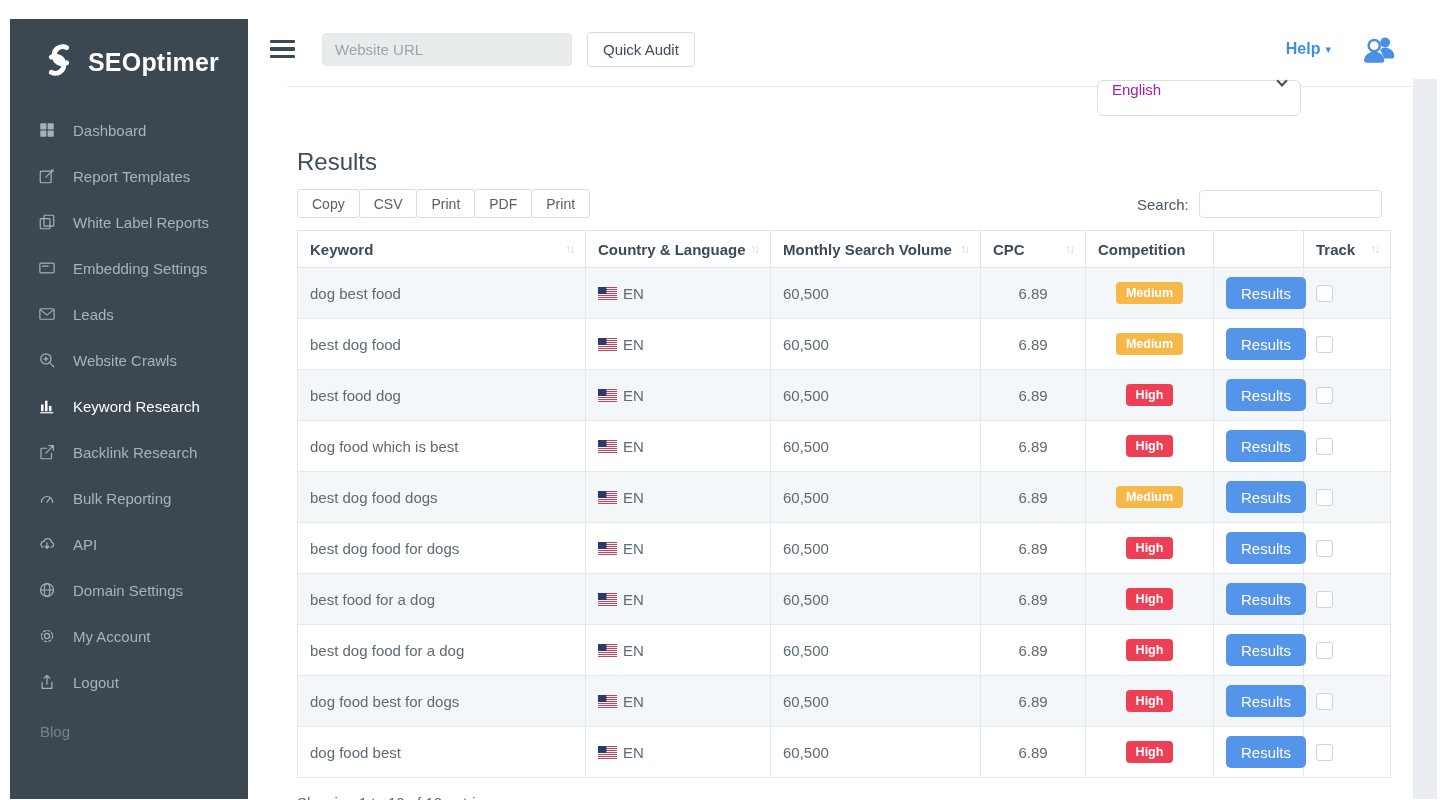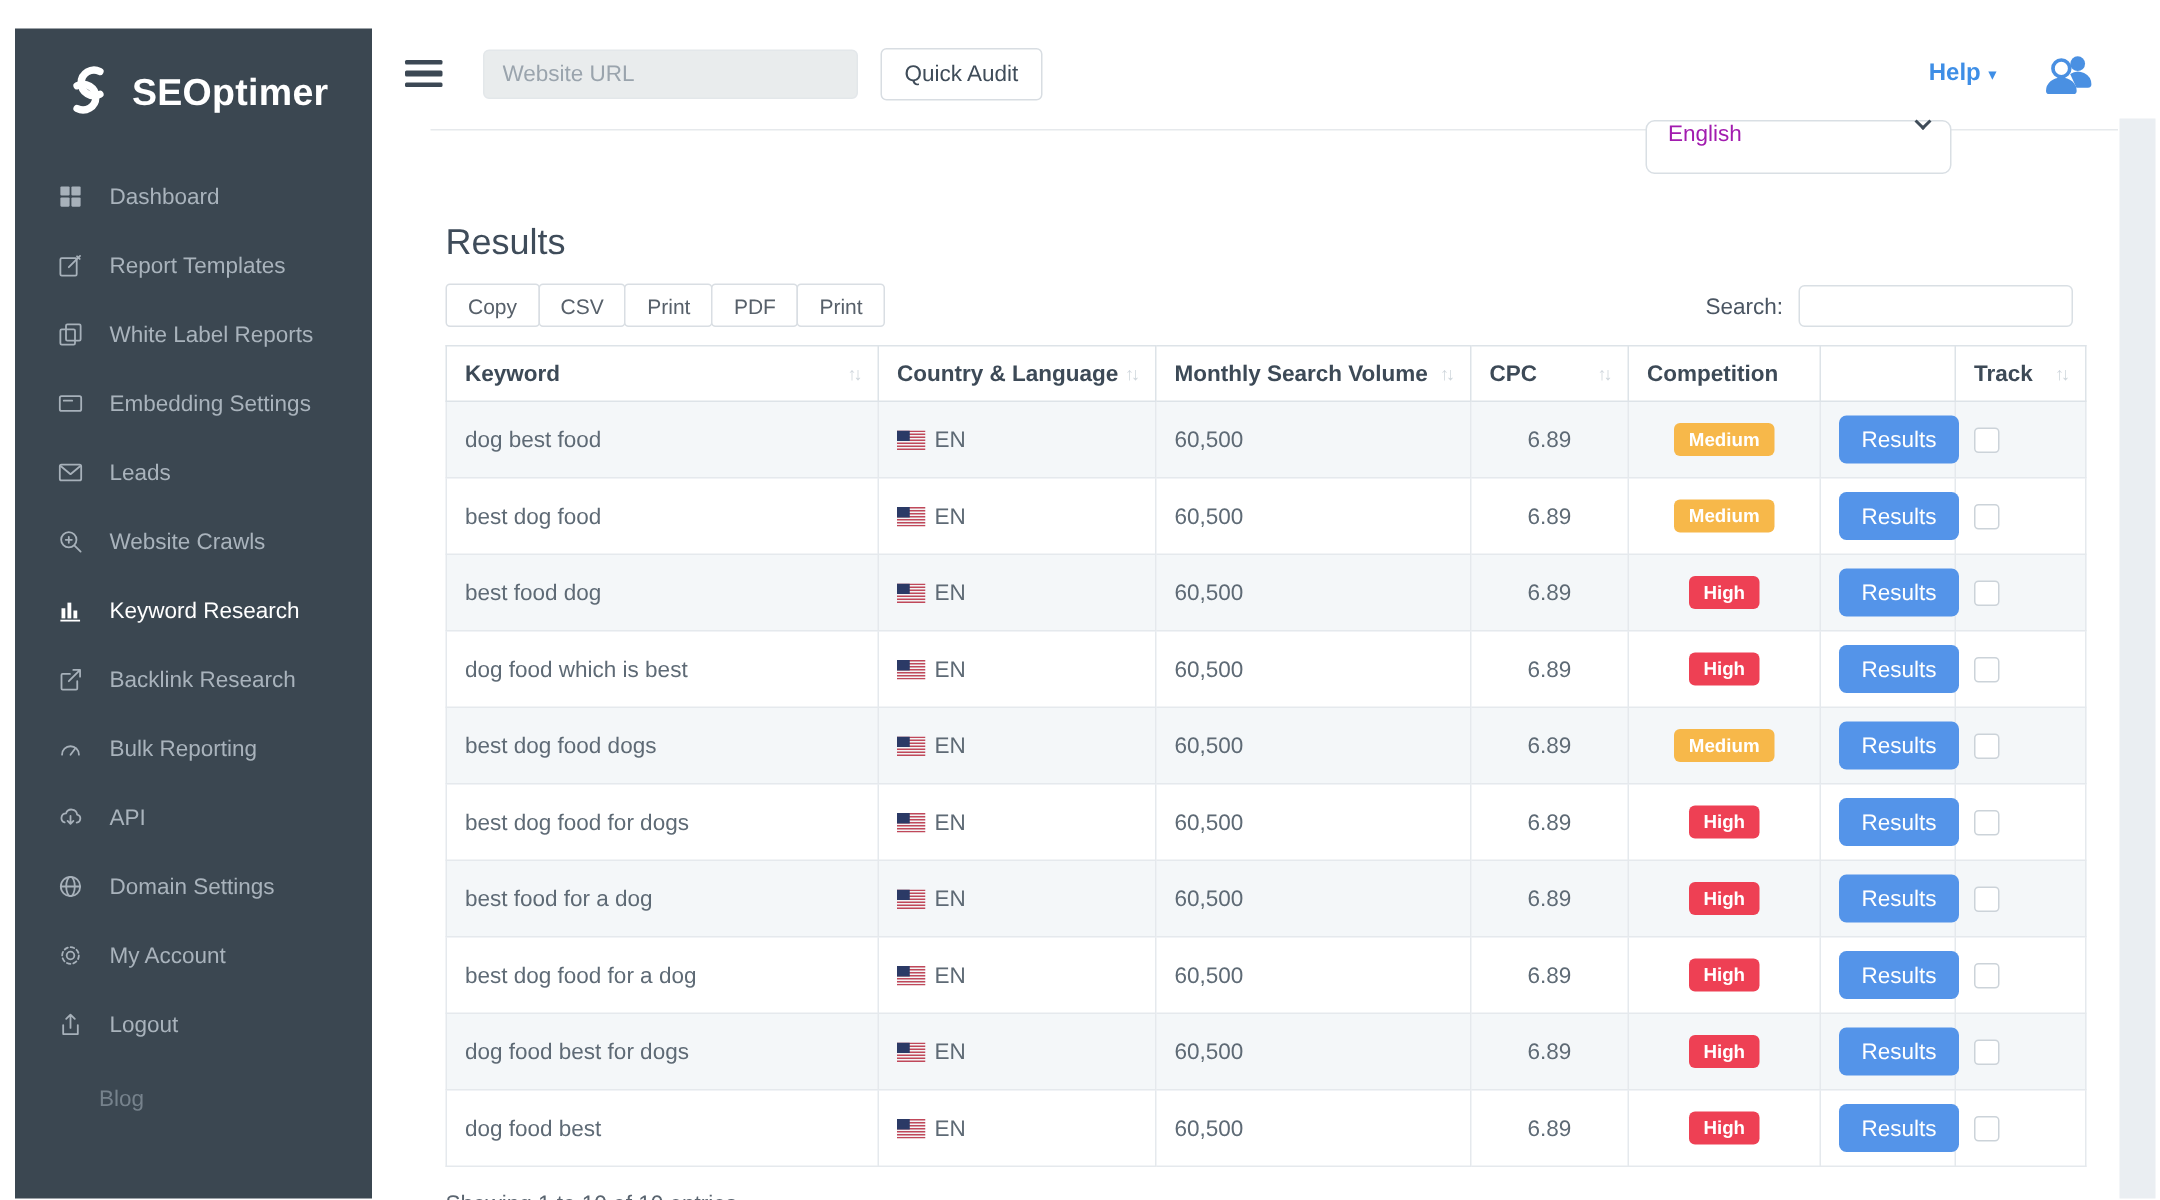--- a/index.html
+++ b/index.html
@@ -16,21 +16,21 @@
 
   
   .sidebar{width:238px;flex-shrink:0;background:var(--sidebar-bg);display:flex;flex-direction:column;}
   .logo{display:flex;align-items:center;gap:10px;padding:22px 0 10px 30px;}
   .logo-text{color:#fff;font-size:25px;font-weight:700;letter-spacing:.2px;}
   .nav{margin-top:14px;}
   .side-item{display:flex;align-items:center;gap:17px;height:46px;padding-left:27px;
     color:var(--side-text);font-size:15px;cursor:pointer;}
   .side-item .ico{width:19px;height:19px;display:flex;align-items:center;justify-content:center;flex-shrink:0;}
   .side-item.active{color:var(--side-active);font-weight:400;}
-  .side-footer{margin-top:18px;padding-left:30px;color:#76828c;font-size:15px;margin-left:26px;}
+  .side-footer{margin-top:18px;padding-left:30px;color:#76828c;font-size:15px;}
 
   
   .main{flex:1;position:relative;background:#fff;}
   .topbar{height:60px;display:flex;align-items:center;padding-left:20px;}
   .hamburger{display:flex;flex-direction:column;gap:4px;cursor:pointer;padding:4px 2px;}
   .hamburger span{display:block;width:25px;height:3.4px;background:#3c4854;border-radius:1px;}
   .url-input{margin-left:25px;width:250px;height:33px;background:#e9eced;border:1px solid #e3e7ea;
     border-radius:4px;padding:0 12px;font-size:15px;color:#4a545e;font-family:inherit;}
   .url-input::placeholder{color:#9aa4ad;}
   .quick-audit{margin-left:15px;height:35px;padding:0 15px;background:#fff;border:1px solid #d8dde2;

